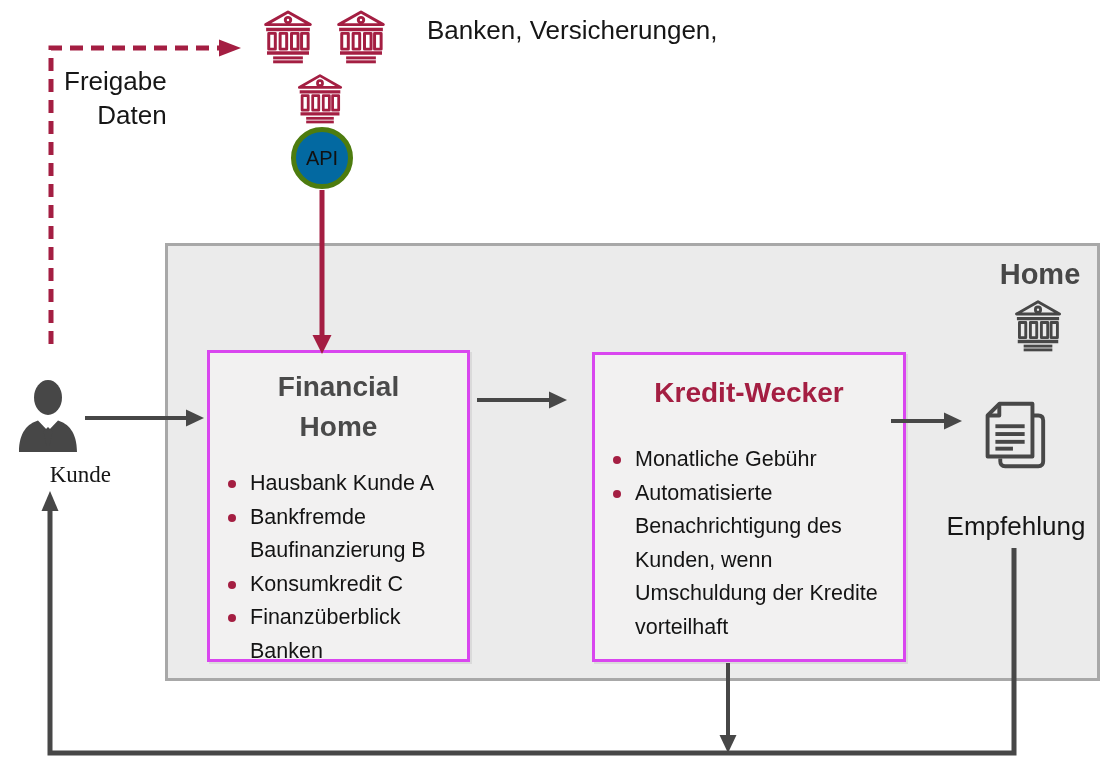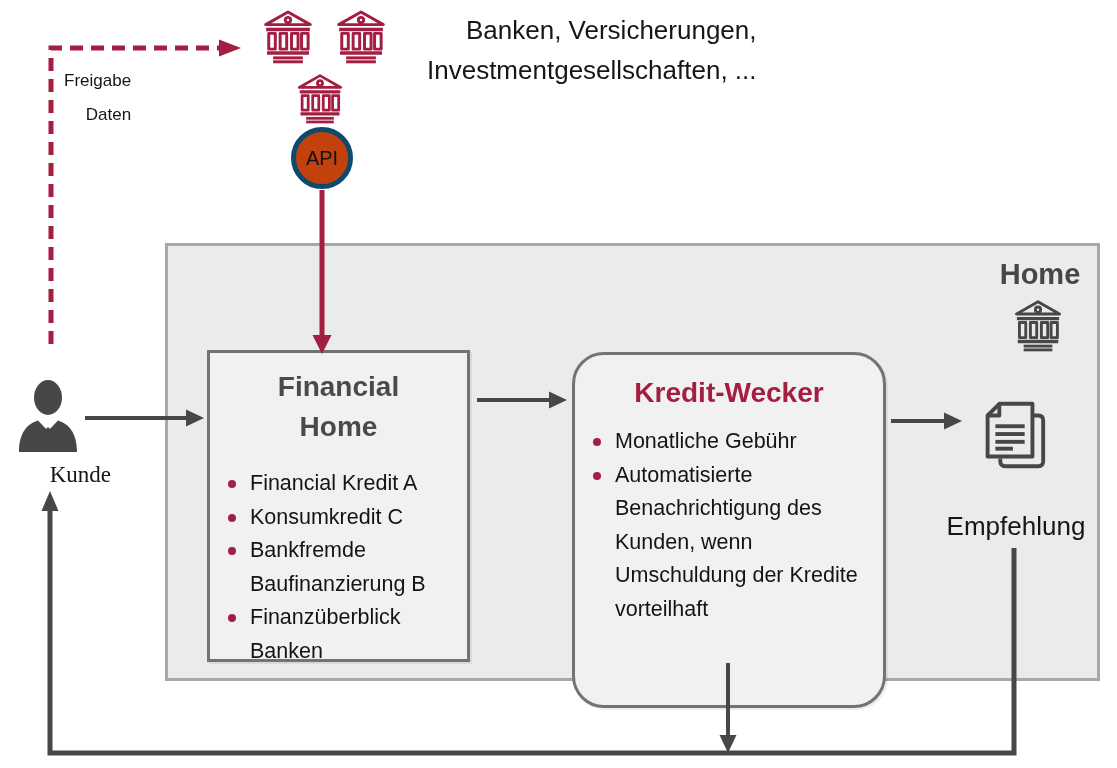--- a/index.html
+++ b/index.html
@@ -10,62 +10,62 @@
   }
   .abs{position:absolute;}
 
   
   .outer-box{
     left:165px;top:243px;width:935px;height:438px;
     background:#ebebeb;border:3px solid #a8a8a8;box-sizing:border-box;
     z-index:1;
   }
   .inner-box{
-    background:#f2f1f1;border:3px solid #737373;box-sizing:border-box;
+    background:#f2f1f1;border:3px solid #d946ef;box-sizing:border-box;
     z-index:2;box-shadow:2px 2px 0 rgba(0,0,0,0.07);
   }
   .fh-box{left:207px;top:350px;width:263px;height:312px;}
-  .kw-box{left:572px;top:352px;width:314px;height:356px;border-radius:32px;}
+  .kw-box{left:592px;top:352px;width:314px;height:310px;}
 
   .box-title{
     font-weight:bold;font-size:28px;line-height:40px;text-align:center;
     margin-top:14px;
   }
   .fh-title{color:#4a4a4a;max-width:170px;margin-left:auto;margin-right:auto;}
   .kw-title{color:#a41e42;margin-top:18px;}
 
   ul.bullets{
     list-style:none;margin:20px 0 0 0;padding:0 10px 0 16px;
     font-size:21.5px;line-height:33.5px;color:#141414;
   }
-  .kw-box ul.bullets{margin-top:12px;padding-right:14px;}
+  .kw-box ul.bullets{margin-top:30px;padding-right:14px;}
   ul.bullets li{position:relative;padding-left:24px;}
   ul.bullets li::before{
     content:"";position:absolute;left:2px;top:13px;width:8px;height:8px;
     border-radius:50%;background:#a41e42;
   }
 
   
   .plain-label{font-size:26px;line-height:40px;color:#161616;text-align:right;}
   .institutions-label{left:427px;top:10px;}
-  .freigabe-label{left:64px;top:64px;font-size:17px;line-height:34px;white-space:pre-line;}
+  .freigabe-label{left:64px;top:64px;font-size:26px;line-height:34px;white-space:pre-line;}
   .kunde-label{left:3px;top:455px;width:108px;font-size:23px;font-family:Liberation Serif, serif;}
   .empfehlung-label{left:936px;top:506px;width:160px;text-align:center;z-index:3;}
   .bank-label{
     left:990px;top:258px;width:100px;text-align:center;
     font-weight:bold;font-size:29px;color:#474747;z-index:3;
   }
 
   
   .icon{z-index:3;}
   .maroon{color:#a41e42;}
   .grayicon{color:#474747;}
   .api-circle{
     left:291px;top:127px;width:62px;height:62px;border-radius:50%;
-    background:#c2410c;border:5px solid #0c4a6e;box-sizing:border-box;
+    background:#0369a1;border:5px solid #4d7c0f;box-sizing:border-box;
     display:flex;align-items:center;justify-content:center;
     font-size:20px;color:#111;z-index:4;
   }
 
   
   svg.overlay{
     position:absolute;left:0;top:0;width:1117px;height:768px;
     z-index:5;pointer-events:none;
   }
 </style>
@@ -90,23 +90,23 @@
           <line x1="15" y1="61.5" x2="49" y2="61.5"></line>
         </g>
       </symbol>
     </defs>
   </svg>
 
   <div class="abs outer-box"></div>
   <div class="abs inner-box fh-box">
     <div class="box-title fh-title">Financial Home</div>
     <ul class="bullets">
-      <li>Financial Kredit A</li>
+      <li>Hausbank Kunde A</li>
+      <li>Bankfremde Baufinanzierung B</li>
       <li>Konsumkredit C</li>
-      <li>Bankfremde Baufinanzierung B</li>
       <li>Finanzüberblick Banken</li>
     </ul>
   </div>
   <div class="abs inner-box kw-box">
     <div class="box-title kw-title">Kredit-Wecker</div>
     <ul class="bullets">
       <li>Monatliche Gebühr</li>
       <li>Automatisierte Benachrichtigung des Kunden, wenn Umschuldung der Kredite vorteilhaft</li>
     </ul>
   </div>
@@ -116,21 +116,20 @@
     </svg>
   <svg class="abs icon maroon" style="left:331px;top:8px" width="60" height="56" viewBox="0 0 64 64">
       <use href="#bank-sym"></use>
     </svg>
   <svg class="abs icon maroon" style="left:290px;top:72px" width="60" height="52" viewBox="0 0 64 64">
       <use href="#bank-sym"></use>
     </svg>
 
   <div class="abs plain-label institutions-label">
     <div>Banken, Versicherungen,</div>
-    <div>Investmentgesellschaften, ...</div>
   </div>
 
   <div class="abs plain-label freigabe-label">Freigabe
 Daten</div>
 
   <div class="abs api-circle">
     <span>API</span>
   </div>
 
   <svg class="abs icon grayicon" style="left:14px;top:380px" width="68" height="72" viewBox="0 0 60 72">

